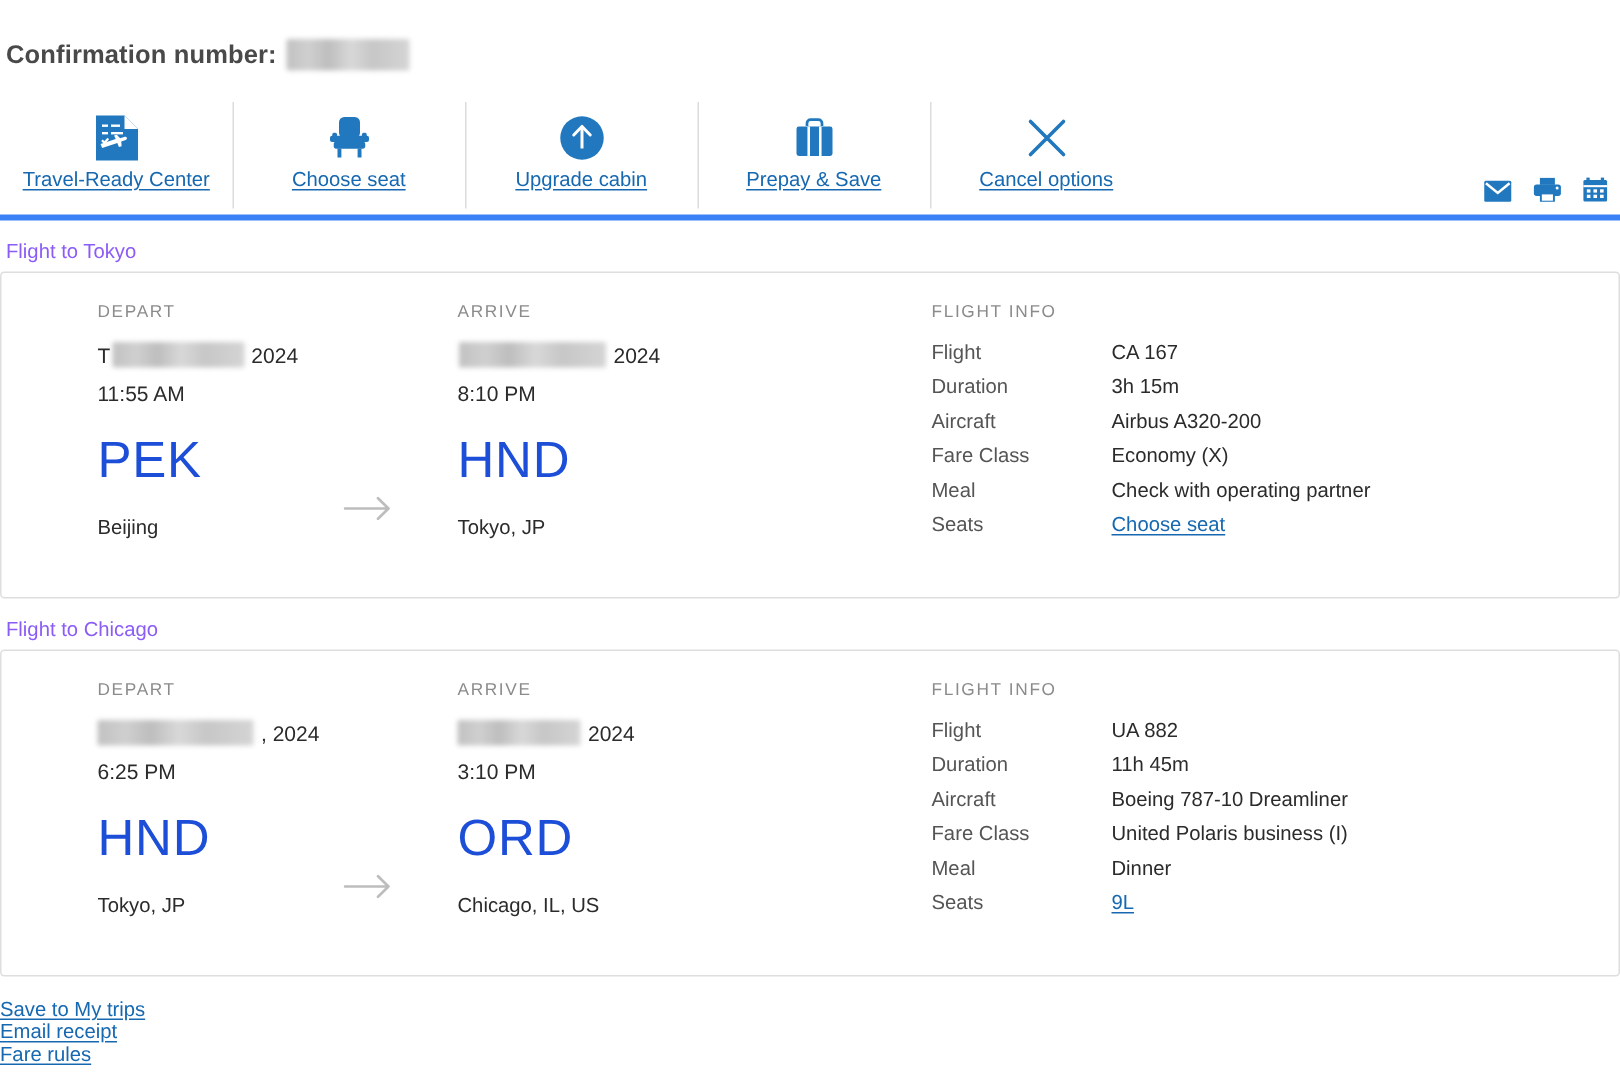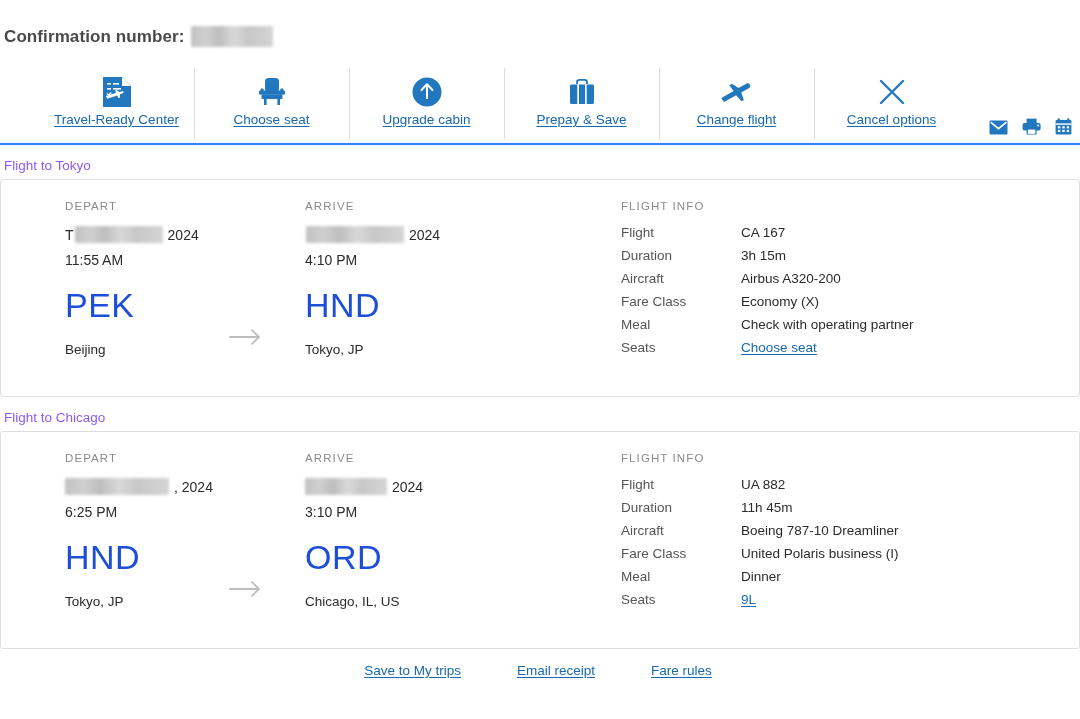--- a/index.html
+++ b/index.html
@@ -42,22 +42,21 @@
         rgba(210,210,210,.95) 100%);
     filter: blur(1.6px);
     vertical-align: middle;
   }
   .redact-conf { width: 82px; height: 21px; margin-top: -1px; }
 
   
   .toolbar-wrap {
     position: relative;
     margin-top: 18px;
-    border-bottom: 2px solid #3b82f6;
-    padding-left: 39px;
+    border-bottom: 4px solid #3b82f6;
   }
   .toolbar {
     display: flex;
     align-items: stretch;
     height: 73px;
   }
   .tb-item {
     position: relative;
     flex: 0 0 155px;
     display: flex;
@@ -184,23 +183,23 @@
   .link {
     color: #1668b0;
     text-decoration: underline;
     text-underline-offset: 2px;
     cursor: pointer;
   }
 
   
   .footer {
     display: flex;
-    justify-content: center;
-    gap: 56px;
+    justify-content: flex-end;
     padding: 12px 4px 0 0;
+    flex-direction: column;
   }
   .footer .link { font-size: 13.5px; }
 </style>
 </head>
 <body>
 
 <div class="conf-row">
   <span class="conf-label">Confirmation number:</span>
   <span class="redact redact-conf"></span>
 </div>
@@ -256,28 +255,20 @@
         <svg width="34" height="32" viewBox="0 0 34 32">
           <path d="M12 8 V6.2 a2.4 2.4 0 0 1 2.4 -2.4 h5.2 A2.4 2.4 0 0 1 22 6.2 V8" stroke="#2178be" stroke-width="1.8" fill="none"></path>
           <rect x="5" y="8.4" width="24" height="19.6" rx="1.6" fill="#2178be"></rect>
           <rect x="12.3" y="8.4" width="1.7" height="19.6" fill="#ffffff"></rect>
           <rect x="20" y="8.4" width="1.7" height="19.6" fill="#ffffff"></rect>
         </svg>
       </span>
       <span class="tb-label">Prepay &amp; Save</span>
     </div>
 
-    <div class="tb-item">
-      <span class="tb-icon">
-        <svg width="40" height="32" viewBox="0 0 40 32">
-          <path d="M3 20.5 l13.5 -4.2 l-3 -6.6 l2.8 -.9 l5.6 5.5 l8.5 -2.6 a2.6 2.6 0 0 1 1.5 5 l-8.3 2.6 l1.1 7.8 l-2.8 .9 l-3.8 -7 l-13.4 4.1 z" fill="#2178be" transform="translate(0,-2) rotate(-12 20 16)"></path>
-        </svg>
-      </span>
-      <span class="tb-label">Change flight</span>
-    </div>
 
     <div class="tb-item">
       <span class="tb-icon">
         <svg width="30" height="30" viewBox="0 0 30 30">
           <path d="M4 4 L26 26 M26 4 L4 26" stroke="#2178be" stroke-width="2.4" fill="none" stroke-linecap="round"></path>
         </svg>
       </span>
       <span class="tb-label">Cancel options</span>
     </div>
 
@@ -342,21 +333,21 @@
       </svg>
     </div>
 
     <div class="leg">
       <div class="leg-head">ARRIVE</div>
       <div class="leg-date">
         <span class="pre"></span>
         <span class="redact redact-date" style="width:98px"></span>
         <span>2024</span>
       </div>
-      <div class="leg-time">4:10 PM</div>
+      <div class="leg-time">8:10 PM</div>
       <div class="leg-code">HND</div>
       <div class="leg-city">Tokyo, JP</div>
     </div>
   </div>
 
   <div class="card-right">
     <div class="fi-head">FLIGHT INFO</div>
     <table class="fi-table">
       <tbody>
           <tr>

